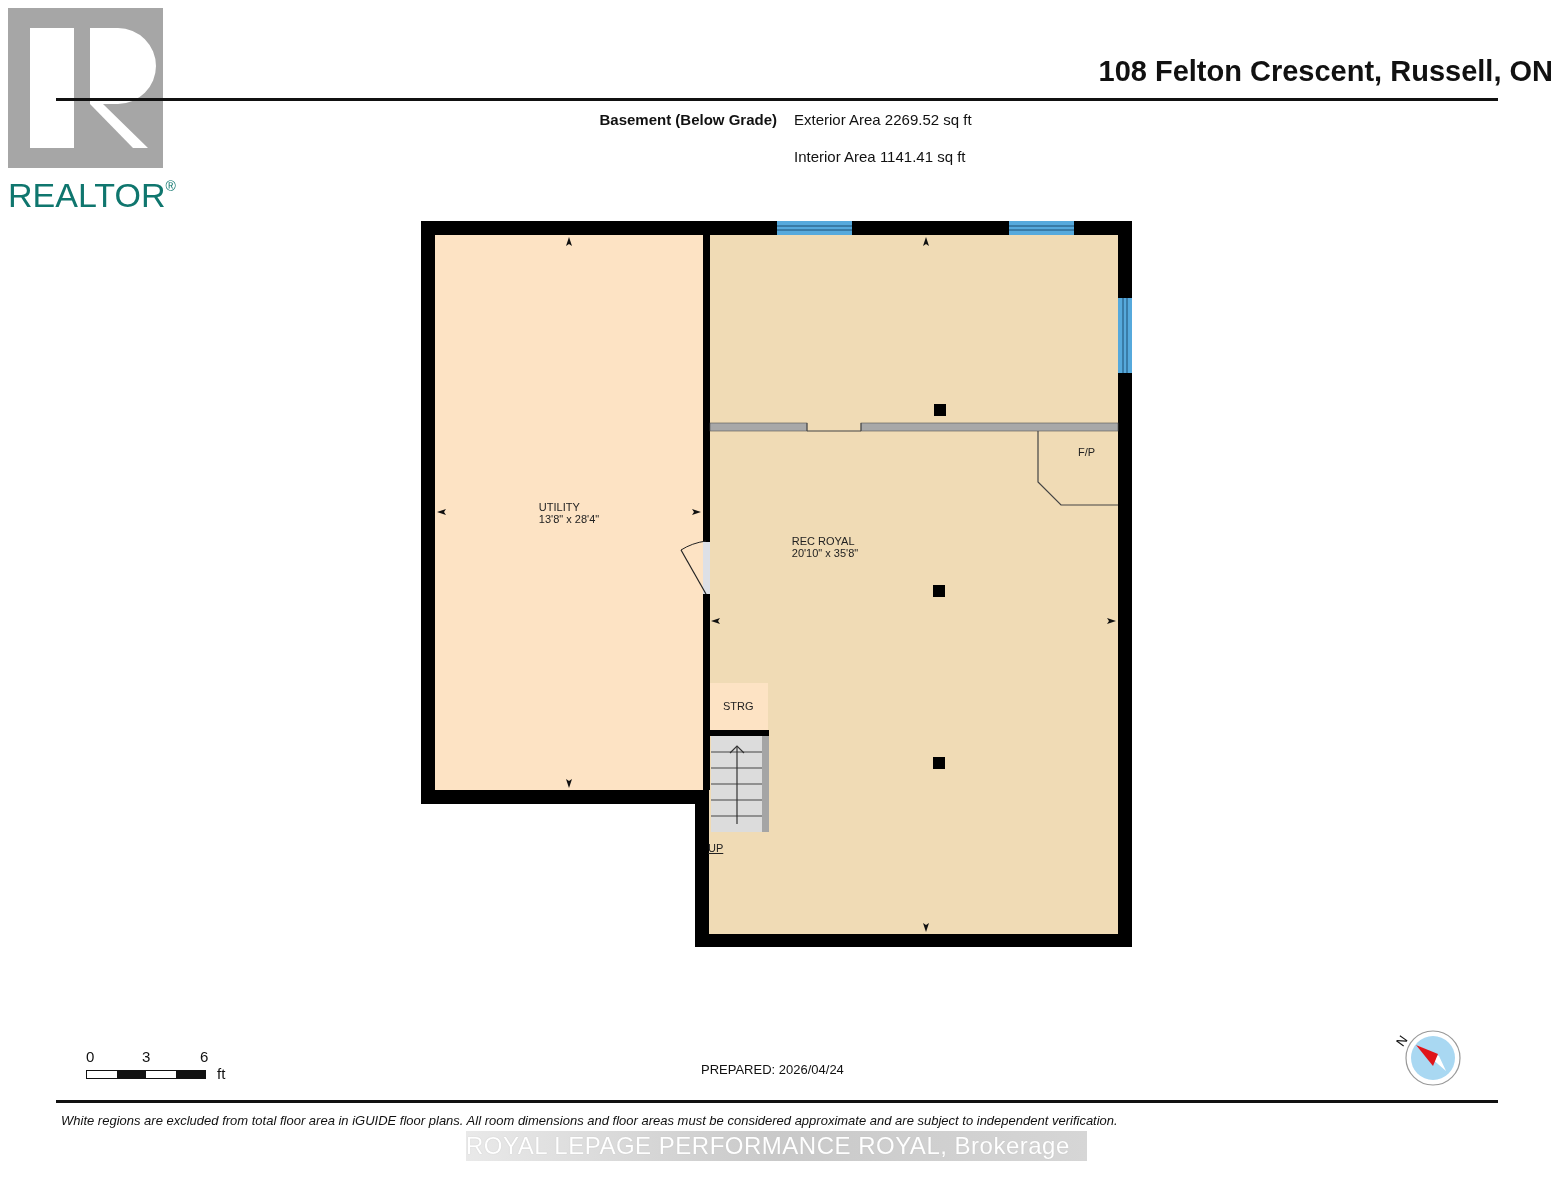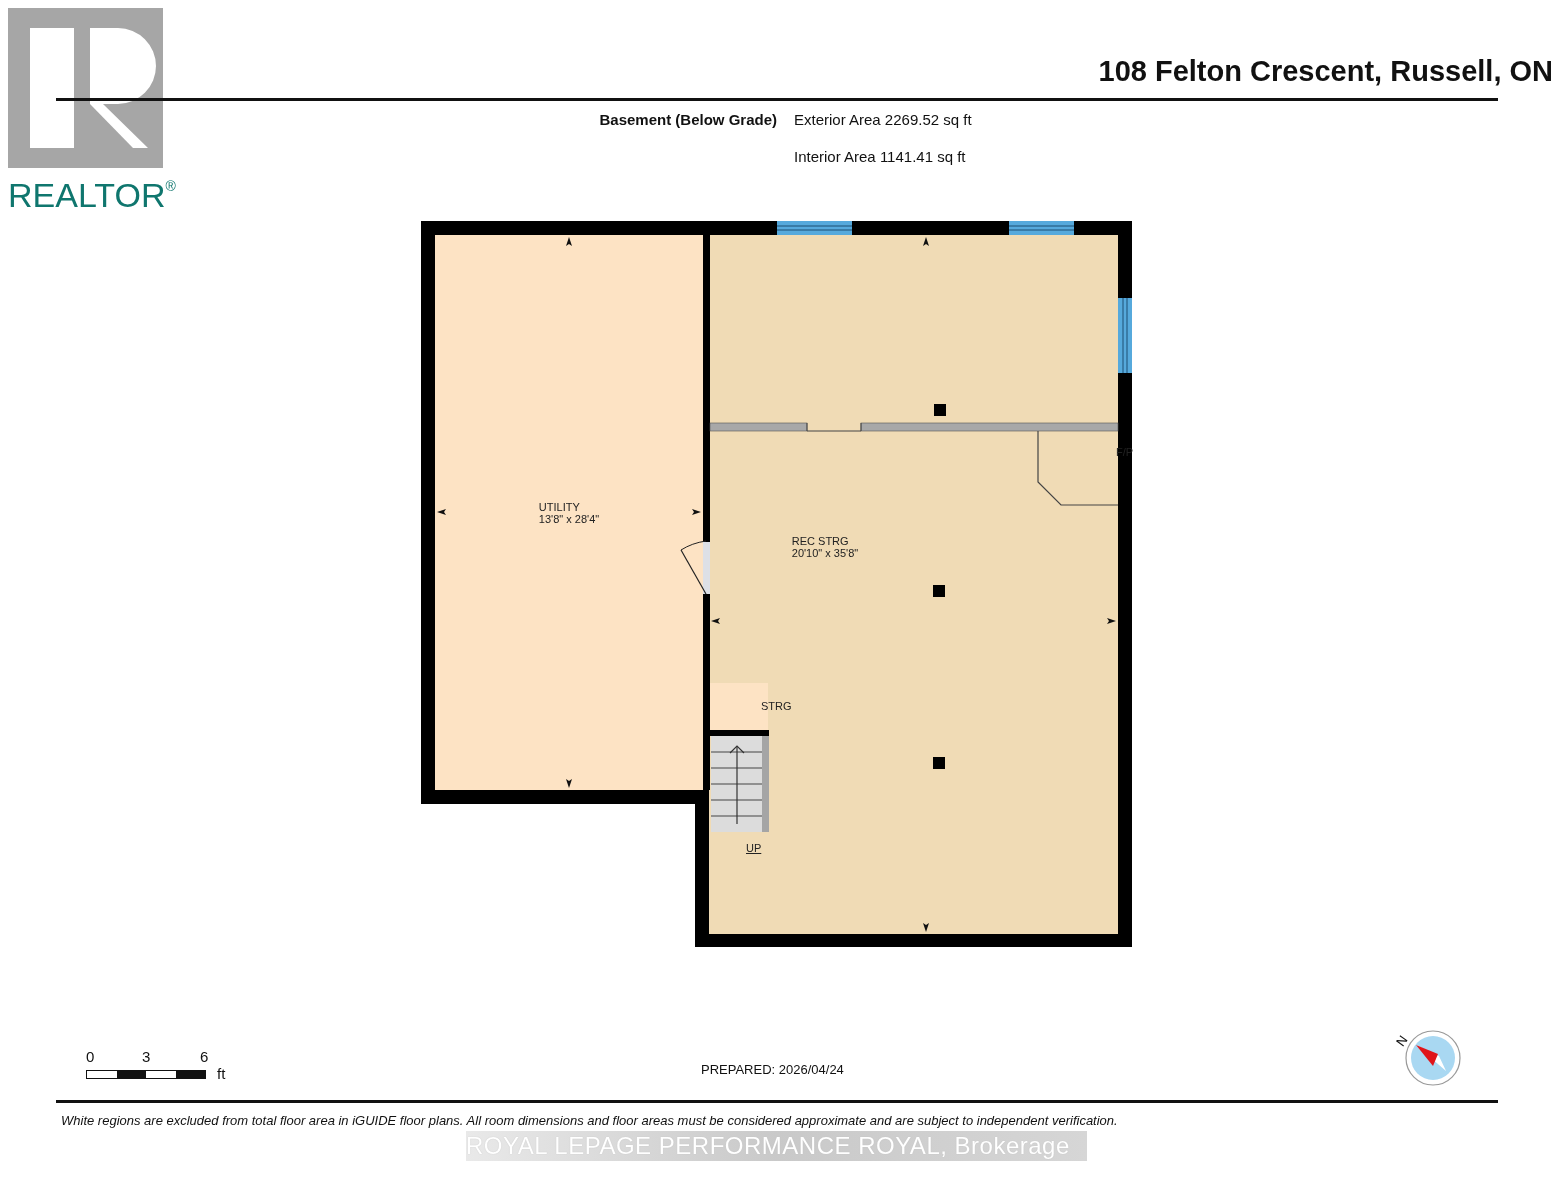--- a/index.html
+++ b/index.html
@@ -24,21 +24,21 @@
     .rule-bottom { position: absolute; left: 56px; top: 1100px; width: 1442px; height: 3px; background: #111; }
     .level-name { position: absolute; right: 776px; top: 111px; font-weight: bold; font-size: 15px; padding-left: 28px; }
     .area-line { position: absolute; left: 794px; font-size: 15px; }
     .area-ext { top: 111px; }
     .area-int { top: 136px; margin-top: 12px; }
     .plan { position: absolute; left: 0; top: 0; }
     .room-label {
       position: absolute; font-size: 11px; text-align: left; color: #222; line-height: 12px;
       transform: translateX(-50%);
     }
-    .small-label { position: absolute; font-size: 11px; color: #222; margin-left: 38px; }
+    .small-label { position: absolute; font-size: 11px; color: #222; }
     .scale { position: absolute; left: 86px; top: 1048px; }
     .scale-num { position: absolute; font-size: 15px; top: 0; }
     .scale-bar { position: absolute; top: 22px; left: 0; height: 7px; width: 118px; border: 1px solid #111; display: flex; }
     .scale-bar span { flex: 1; height: 100%; }
     .scale-unit { position: absolute; left: 131px; top: 17px; font-size: 15px; }
     .prepared { position: absolute; left: 701px; top: 1062px; font-size: 13px; }
     .disclaimer { position: absolute; left: 61px; top: 1113px; font-size: 13px; font-style: italic; }
     .brokerage {
       position: absolute; left: 466px; top: 1131px; width: 621px; height: 30px;
       font-size: 24px; color: #ffffff; line-height: 30px; white-space: nowrap;
@@ -151,21 +151,21 @@
     <path d="M711 621 L720 618 L718 621 L720 624 Z"></path>
     <path d="M1116 621 L1107 618 L1109 621 L1107 624 Z"></path>
   </g>
 </svg>
 
 <div class="room-label" style="left:569px; top:501px;">
   <div>UTILITY</div>
   <div>13'8" x 28'4"</div>
 </div>
 <div class="room-label" style="left:825px; top:535px;">
-  <div>REC STRG</div>
+  <div>REC ROYAL</div>
   <div>20'10" x 35'8"</div>
 </div>
 <div class="small-label" style="left:1078px; top:446px;">F/P</div>
 <div class="small-label" style="left:723px; top:700px;">STRG</div>
 <div class="small-label" style="left:708px; top:842px;text-decoration:underline;">UP</div>
 
 <div class="scale">
   <span class="scale-num" style="left:0px;">0</span>
   <span class="scale-num" style="left:56px;">3</span>
   <span class="scale-num" style="left:114px;">6</span>

